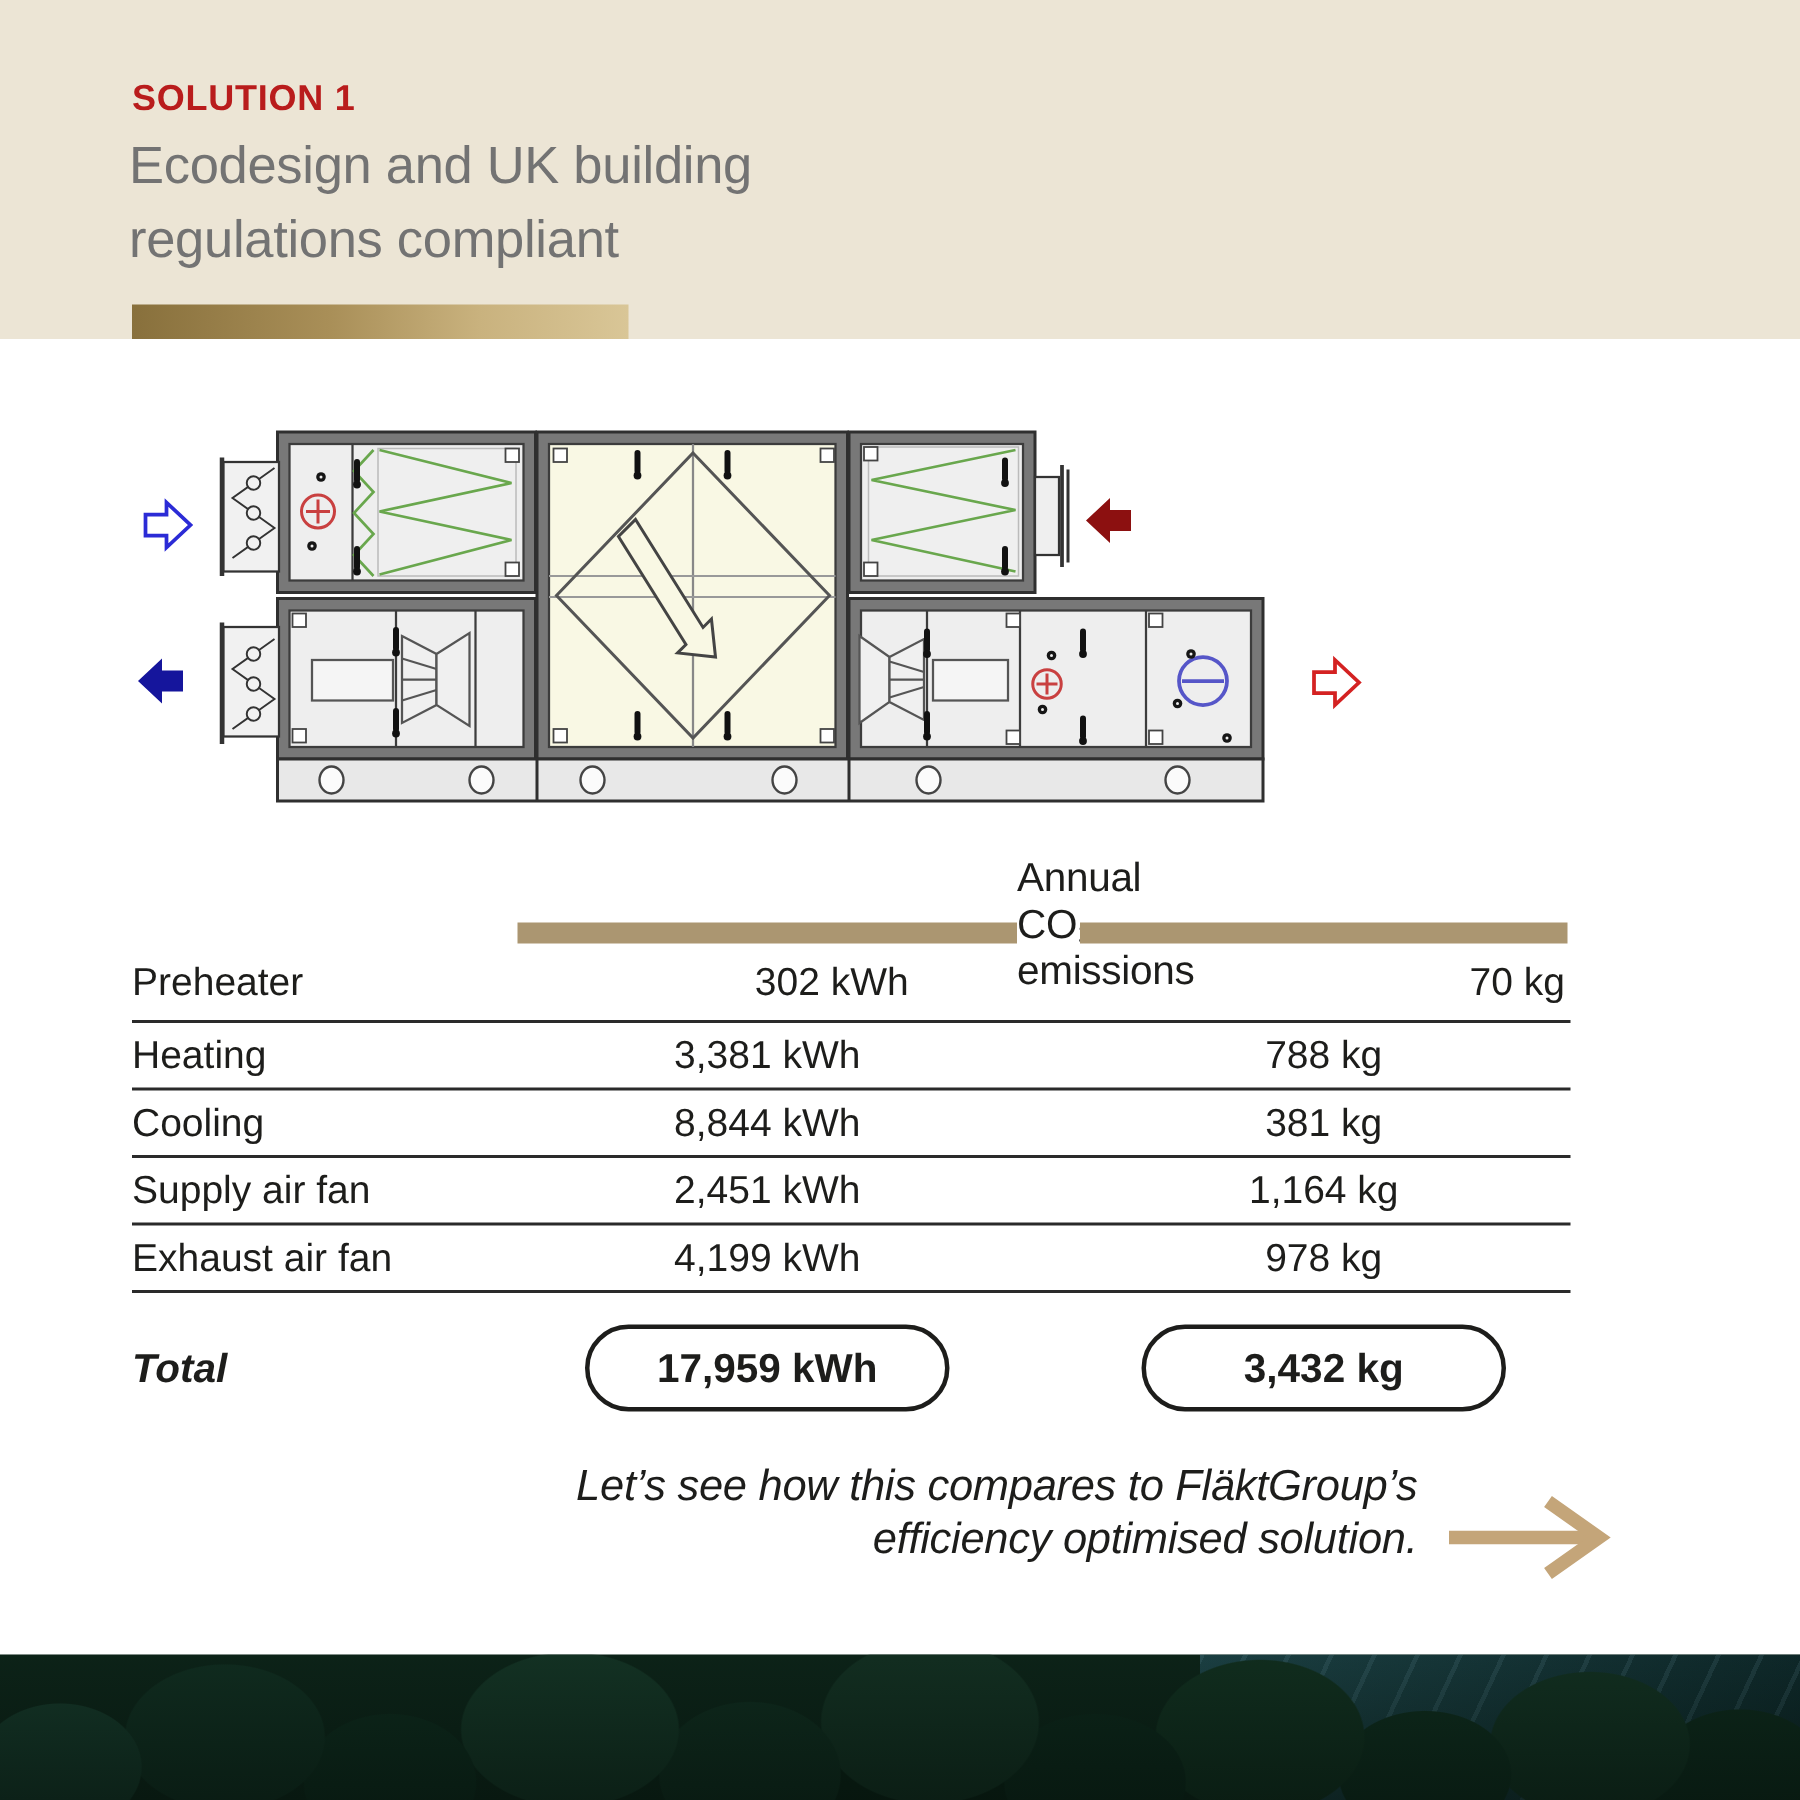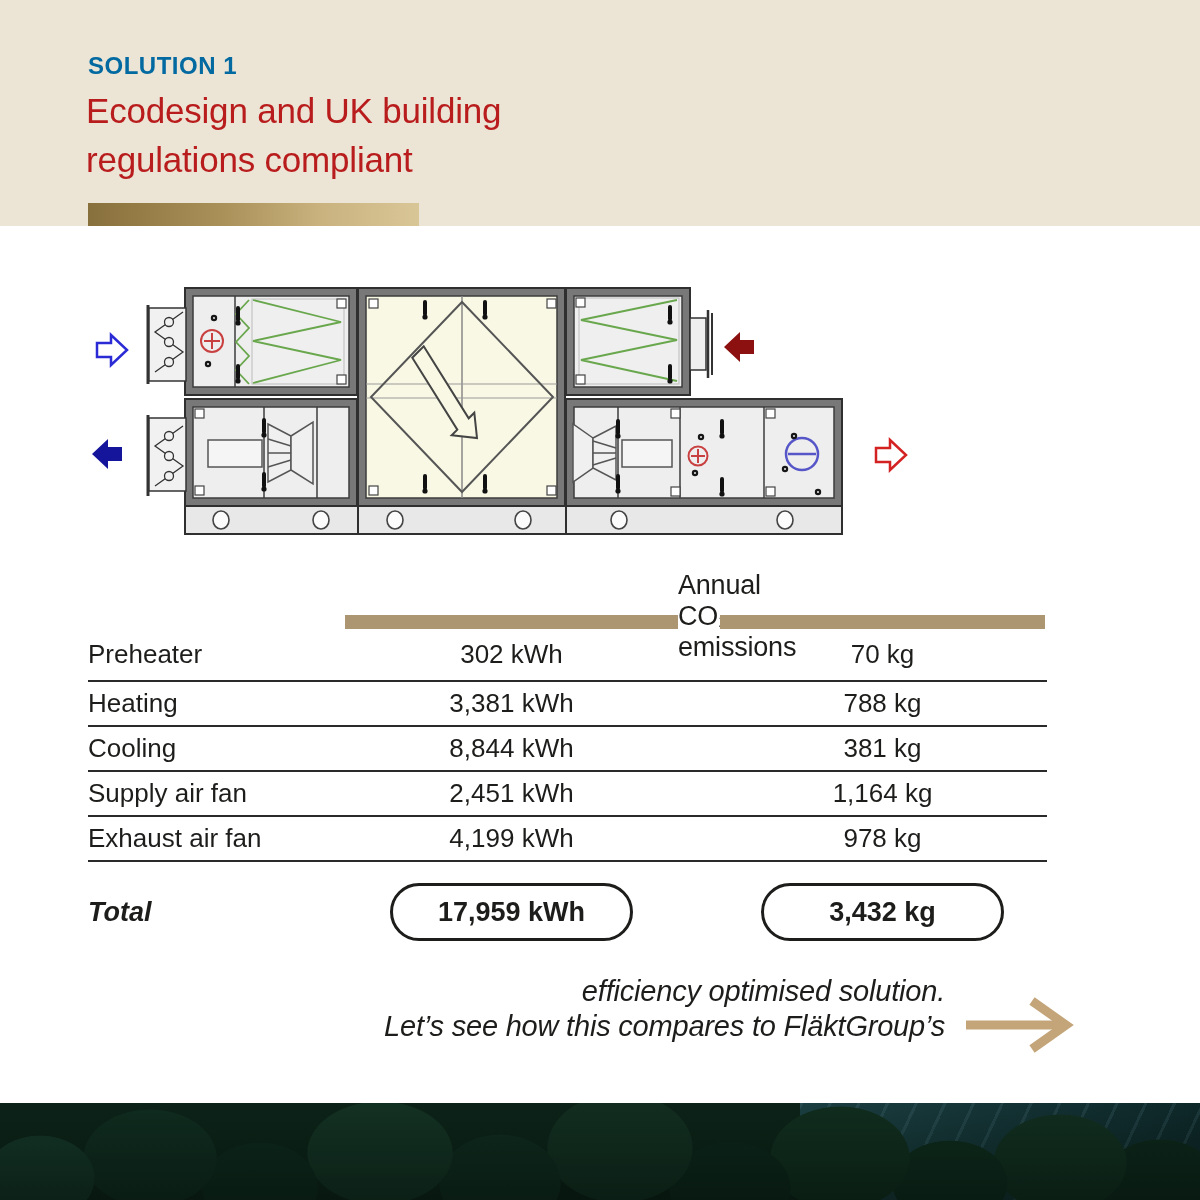--- a/index.html
+++ b/index.html
@@ -2,35 +2,35 @@
 <html><head>
 <meta charset="utf-8">
 <style>
   html,body{margin:0;padding:0;}
   .canvas{
     position:relative;width:1200px;height:1200px;background:#ffffff;overflow:hidden;
     font-family:"Liberation Sans","DejaVu Sans",sans-serif;color:#1d1d1b;
   }
   
   .header-band{position:absolute;top:0;left:0;width:1200px;height:226px;background:#ece5d5;}
-  .eyebrow{position:absolute;top:52px;left:88px;font-size:24px;font-weight:700;letter-spacing:.5px;color:#0369a1;}
-  .title{position:absolute;top:86px;left:86px;font-size:35px;font-weight:400;line-height:49px;letter-spacing:-.2px;color:#b91c1c;}
+  .eyebrow{position:absolute;top:52px;left:88px;font-size:24px;font-weight:700;letter-spacing:.5px;color:#b91c1c;}
+  .title{position:absolute;top:86px;left:86px;font-size:35px;font-weight:400;line-height:49px;letter-spacing:-.2px;color:#737373;}
   .accent-bar{position:absolute;top:203px;left:88px;width:331px;height:23px;
     background:linear-gradient(90deg,#88703c 0%,#a98f58 40%,#c9b27e 70%,#d9c697 100%);}
   
   .diagram{position:absolute;left:85px;top:280px;width:830px;height:260px;}
   
   .table{position:absolute;left:88px;top:570px;width:959px;}
   .tgrid{display:grid;grid-template-columns:257px 333px 42px 325px;}
   .thead{height:36px;align-items:end;}
   .col-header{font-size:27px;text-align:center;letter-spacing:-.2px;}
   .thead-bars{margin-top:9px;}
   .hbar{height:14px;background:#ab9671;}
   .trow{height:43px;align-items:center;border-bottom:2px solid #2a2a2a;font-size:26px;}
-  .trow.first{height:51px;}
+  .trow.first{height:51px;gap:43px;}
   .cell-label{text-align:left;}
   .cell-val{text-align:center;}
   .total-row{margin-top:21px;align-items:center;}
   .total-label{font-weight:700;font-size:27px;font-style:italic;}
   .pill{width:237px;height:52px;border:3px solid #1d1d1b;border-radius:32px;background:#fff;
     display:flex;align-items:center;justify-content:center;font-weight:700;font-size:27px;justify-self:center;text-align:center;}
   
   .cta{position:absolute;top:974px;left:0;width:945px;text-align:right;font-style:italic;
     font-size:29px;line-height:35px;letter-spacing:-.2px;}
   .cta-arrow{position:absolute;left:962px;top:996px;}
@@ -293,22 +293,22 @@
 
     <div class="tgrid total-row">
       <div class="total-label">Total</div>
       <div class="pill">17,959 kWh</div>
       <div></div>
       <div class="pill">3,432 kg</div>
     </div>
   </div>
 
   <div class="cta">
+    <div>Let’s see how this compares to FläktGroup’s</div>
     <div>efficiency optimised solution.</div>
-    <div>Let’s see how this compares to FläktGroup’s</div>
   </div>
   <svg class="cta-arrow" width="124" height="58" viewBox="0 0 124 58">
     <g stroke="#c4a579" stroke-width="9" fill="none">
       <line x1="4" y1="29" x2="98" y2="29"></line>
       <polyline points="70,5 104,29 70,53"></polyline>
     </g>
   </svg>
 
   <div class="forest">
     <div class="glass"></div>

